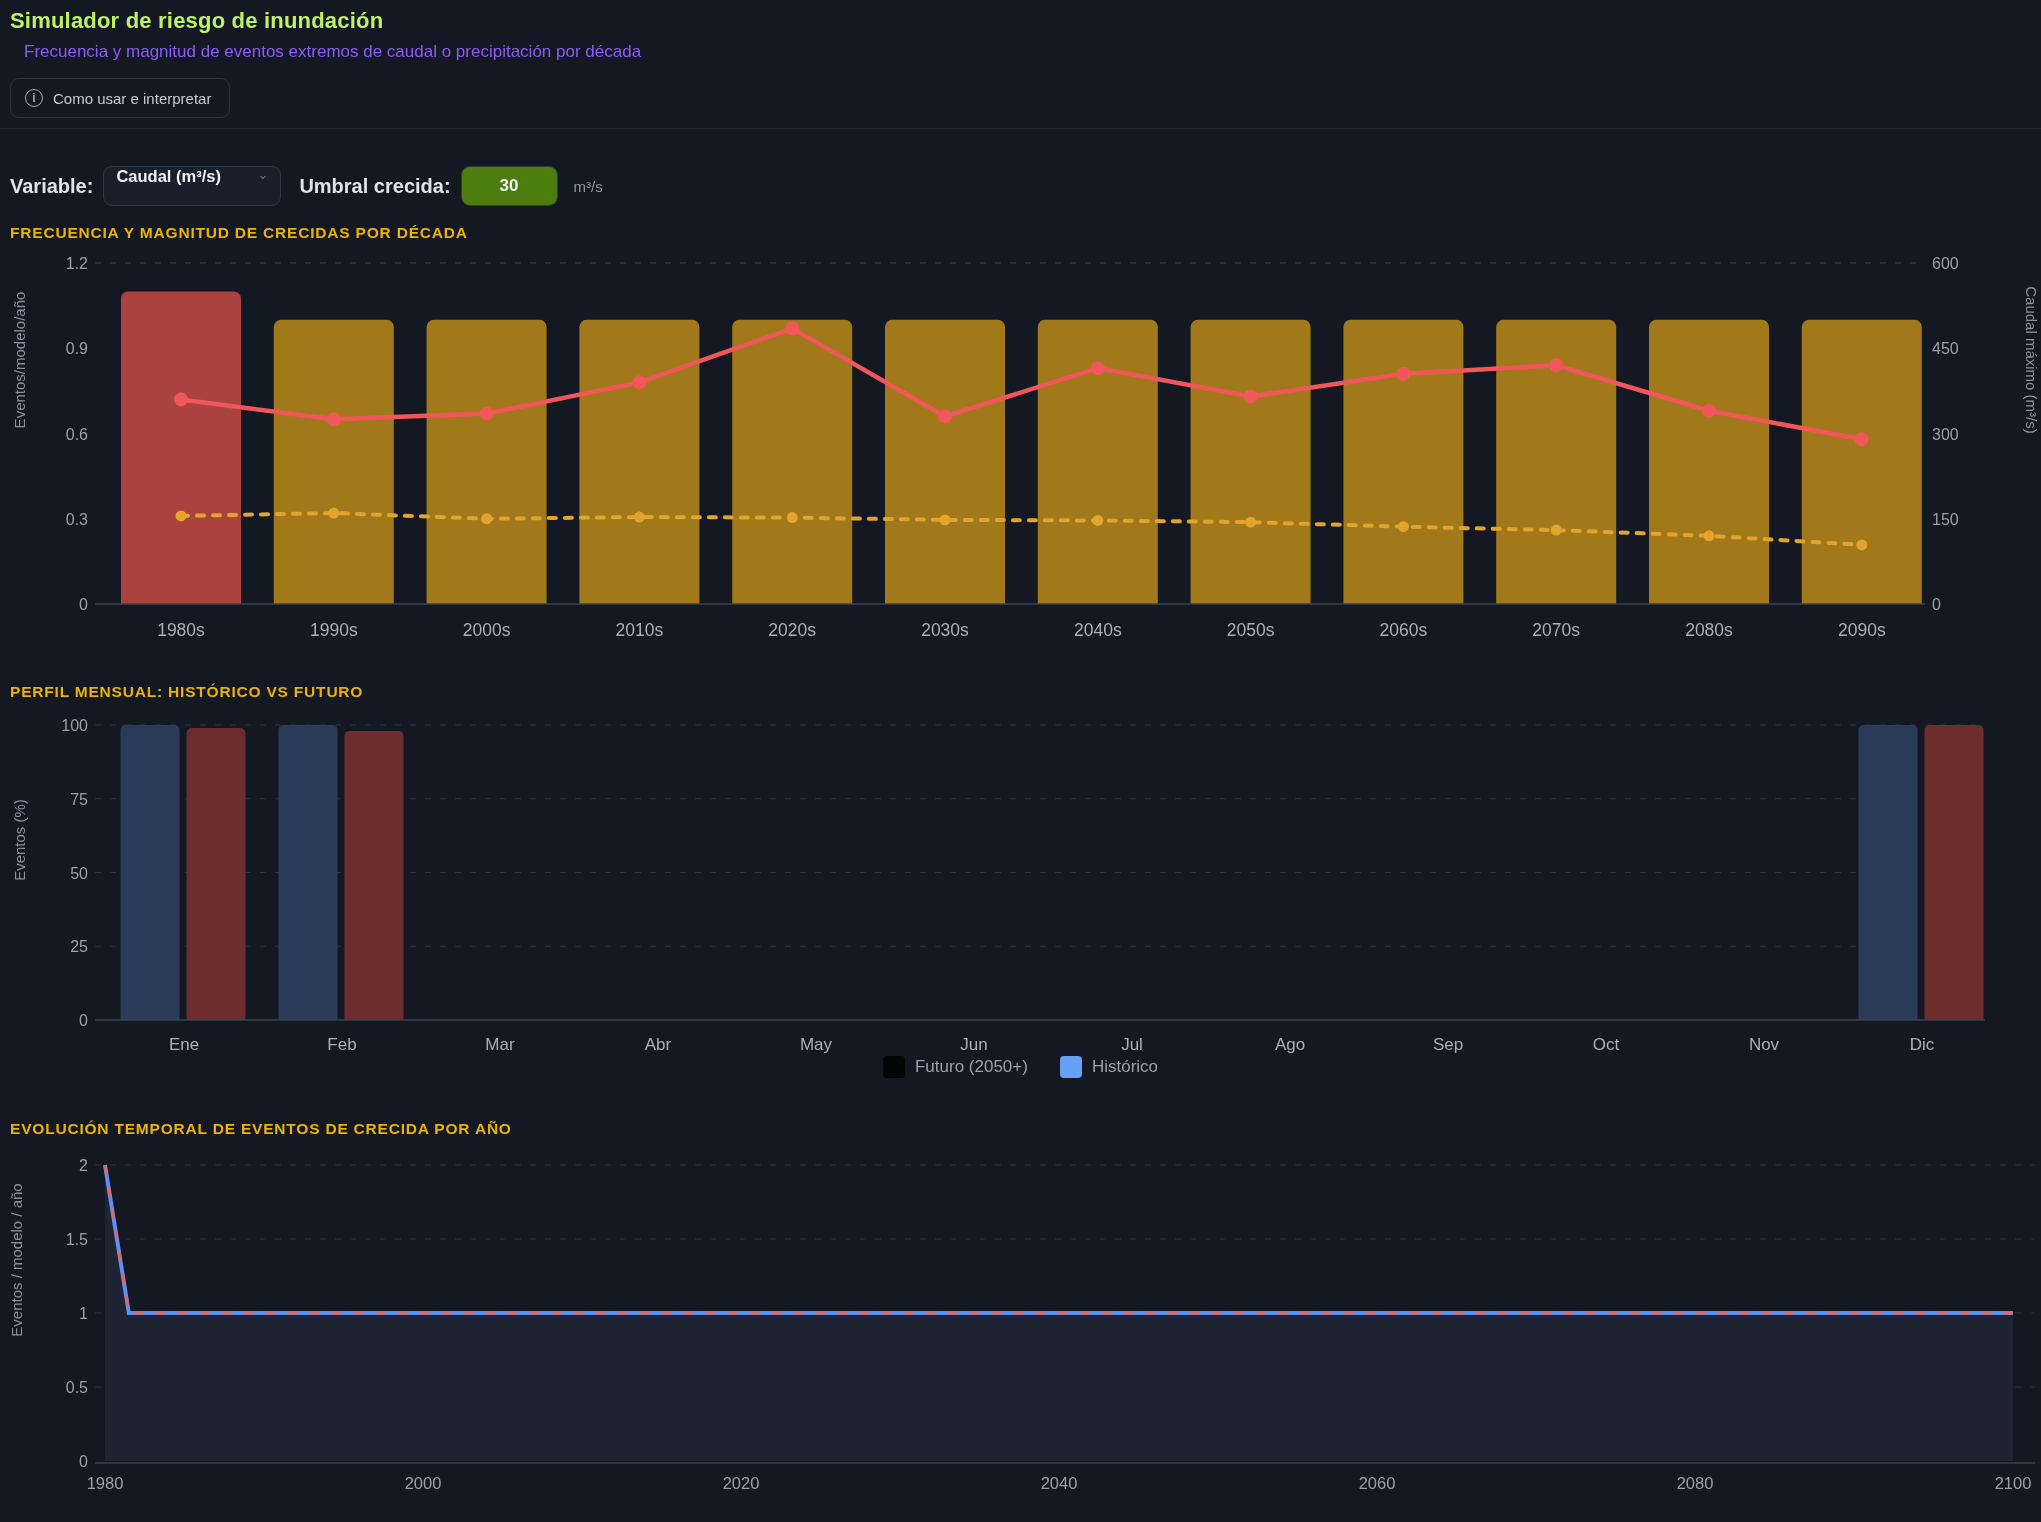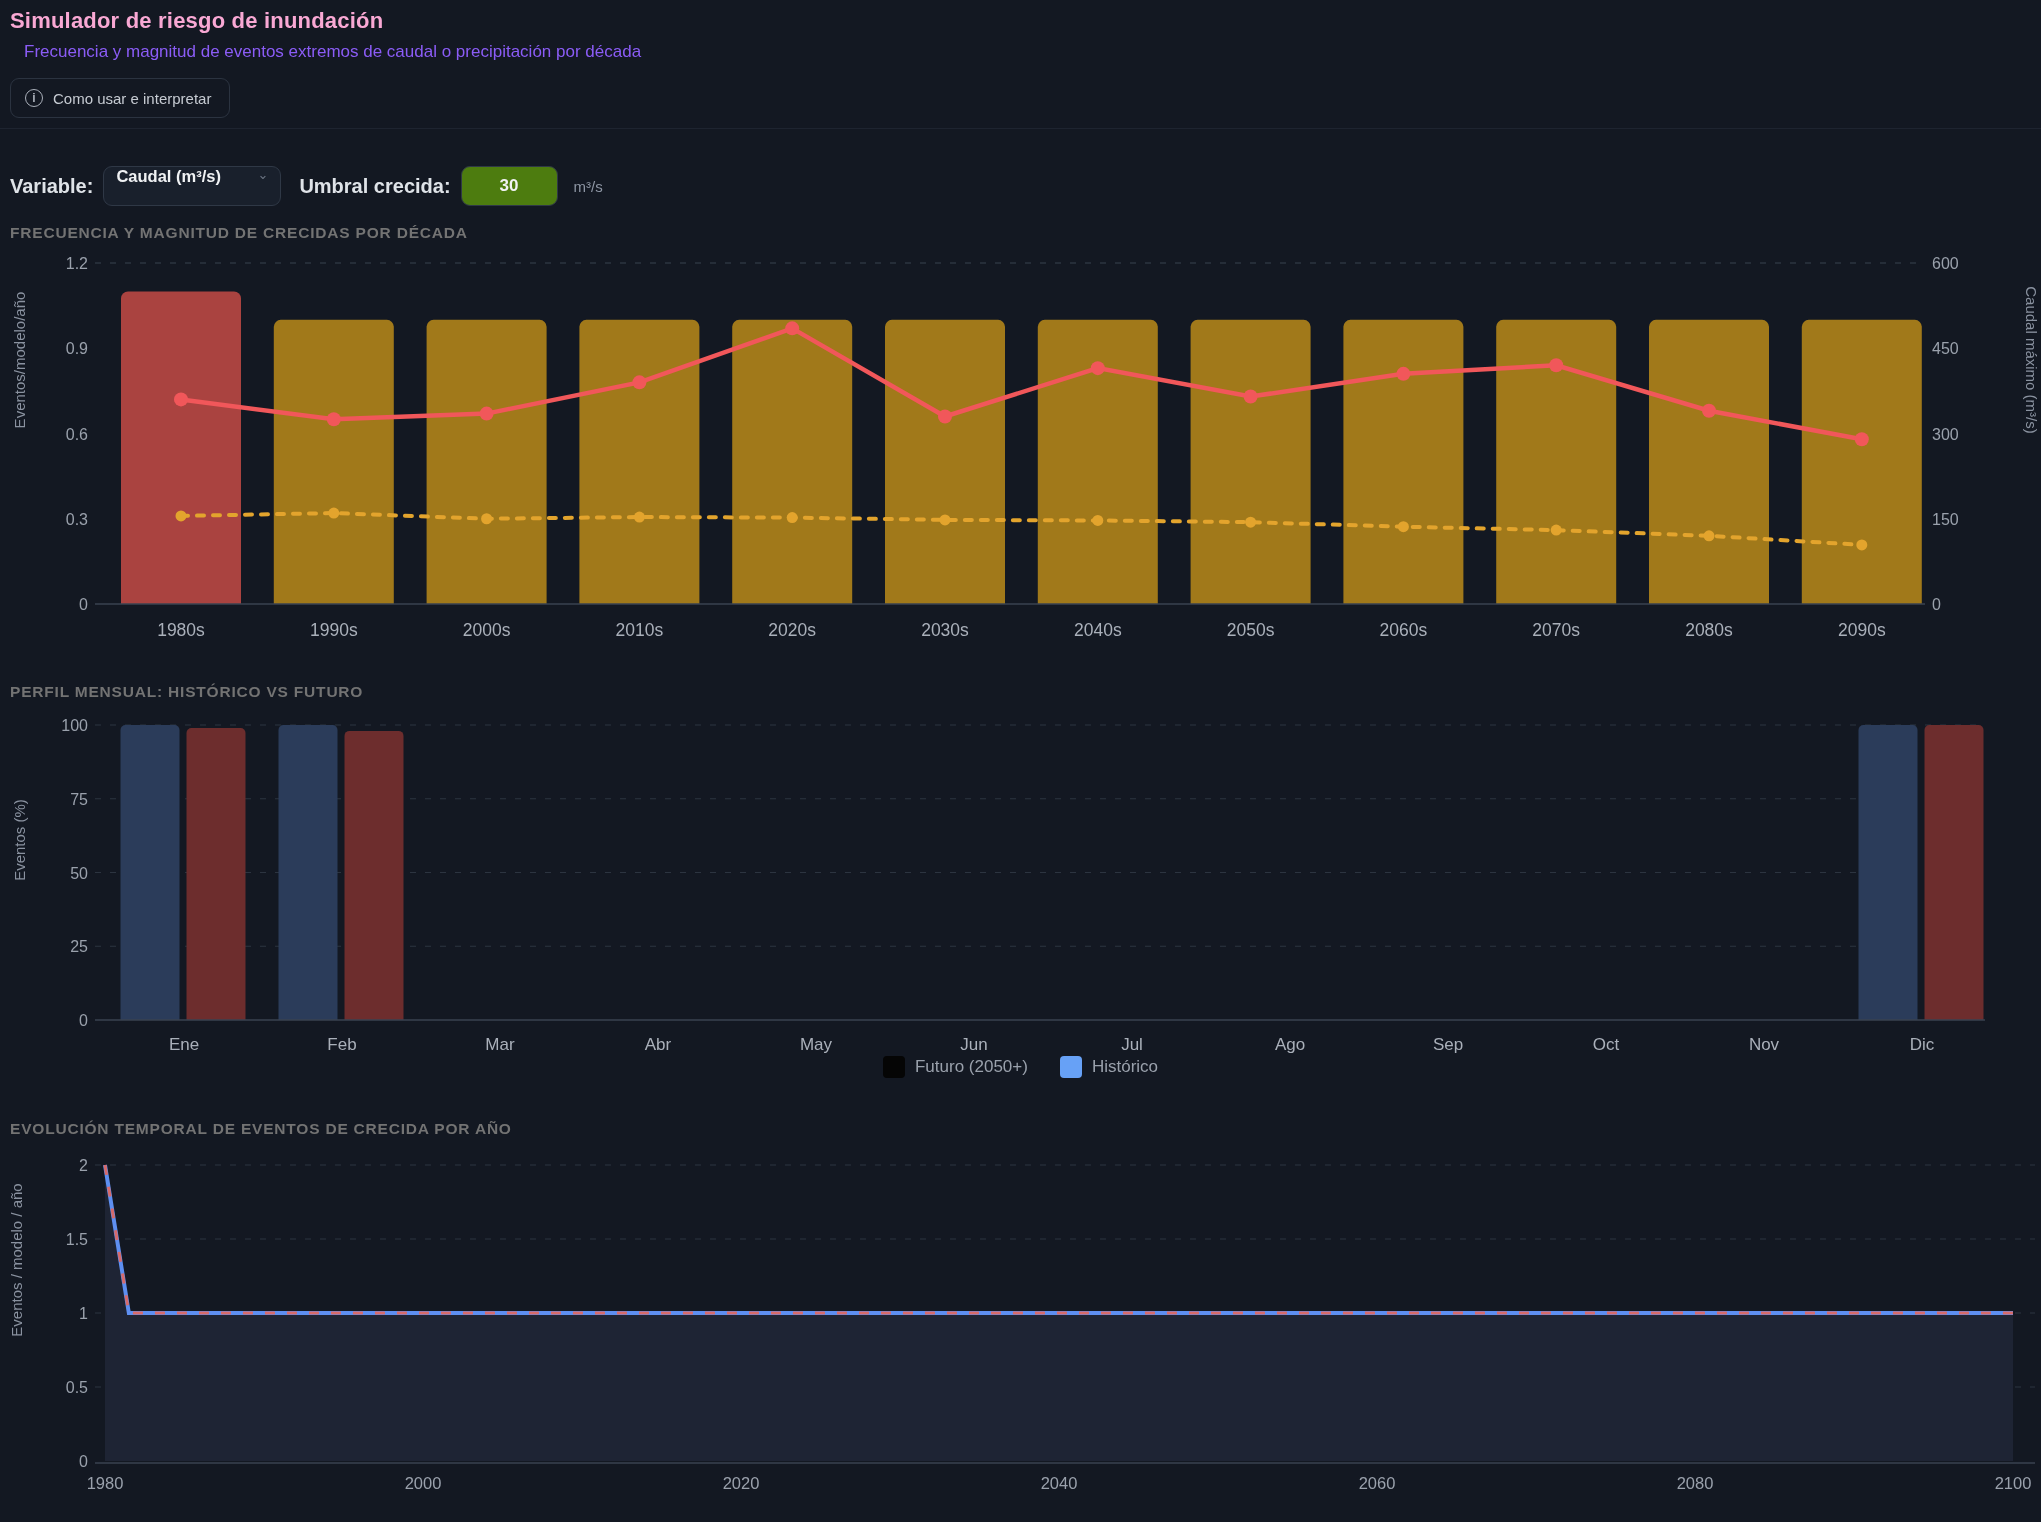--- a/index.html
+++ b/index.html
@@ -2,21 +2,21 @@
 <html><head>
 <meta charset="utf-8">
 <style>
   * { margin:0; padding:0; box-sizing:border-box; }
   html,body { background:#131822; }
   body { font-family:"Liberation Sans", sans-serif; }
   .page { position:relative; width:2041px; height:1522px; background:#131822; overflow:hidden; }
 
   
   .header { position:absolute; left:10px; top:8px; }
-  .page-title { color:#f9a8d4; font-size:22px; font-weight:bold; letter-spacing:0.2px; }
+  .page-title { color:#bef264; font-size:22px; font-weight:bold; letter-spacing:0.2px; }
   .page-subtitle { color:#8b5cf6; font-size:17px; margin-top:8px;margin-left:14px; }
   .help-button { margin-top:16px; display:inline-flex; align-items:center; gap:10px;
     background:transparent; border:1px solid #2b3340; border-radius:9px;
     color:#c6cbd2; font-size:15px; padding:10px 18px 10px 14px; cursor:pointer;
     font-family:"Liberation Sans", sans-serif; }
   .info-icon { display:inline-flex; width:18px; height:18px; border:1.5px solid #aab0ba;
     border-radius:50%; color:#aab0ba; font-size:12px; font-weight:bold;
     align-items:center; justify-content:center; font-style:normal; }
 
   .divider { position:absolute; left:0; top:128px; width:100%; height:1px; background:#1e2430; }
@@ -29,21 +29,21 @@
     padding:0 12px; cursor:pointer; }
   .select-value { color:#f0f2f4; font-size:16.5px; font-weight:bold; }
   .chevron { color:#6b7483; font-size:13px; }
   .ctl-label.second { margin-left:18px; }
   .threshold-input { margin-left:10px; width:97px; height:40px; background:#4d7c0f; border:1px solid #2f3846;
     border-radius:9px; color:#f0f2f4; font-size:17px; font-weight:bold; text-align:center;
     font-family:"Liberation Sans", sans-serif; }
   .unit { margin-left:16px; color:#8d95a3; font-size:15px; }
 
   
-  .section-title { position:absolute; left:10px; color:#737373; font-size:15.5px; font-weight:bold;
+  .section-title { position:absolute; left:10px; color:#eab308; font-size:15.5px; font-weight:bold;
     letter-spacing:0.8px;text-align:center; }
   .st1 { top:224px; } .st2 { top:683px; } .st3 { top:1120px; }
   svg.chart { position:absolute; left:0; display:block; }
   #chart1 { top:240px; } #chart2 { top:700px; } #chart3 { top:1145px; }
 
   
   .legend { position:absolute; top:1056px; left:0; width:100%; display:flex; justify-content:center;
     gap:32px; align-items:center; }
   .legend-item { display:flex; align-items:center; gap:10px; }
   .legend-swatch { width:22px; height:22px; border-radius:4px; }

